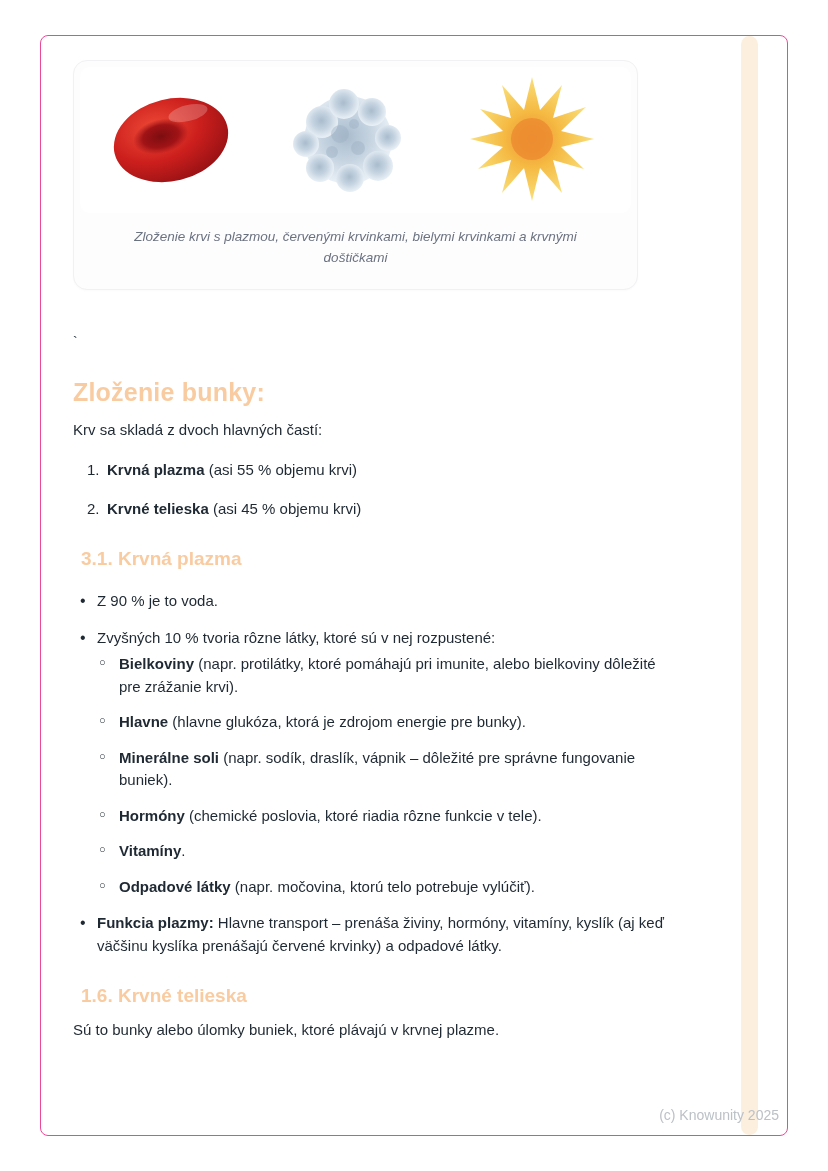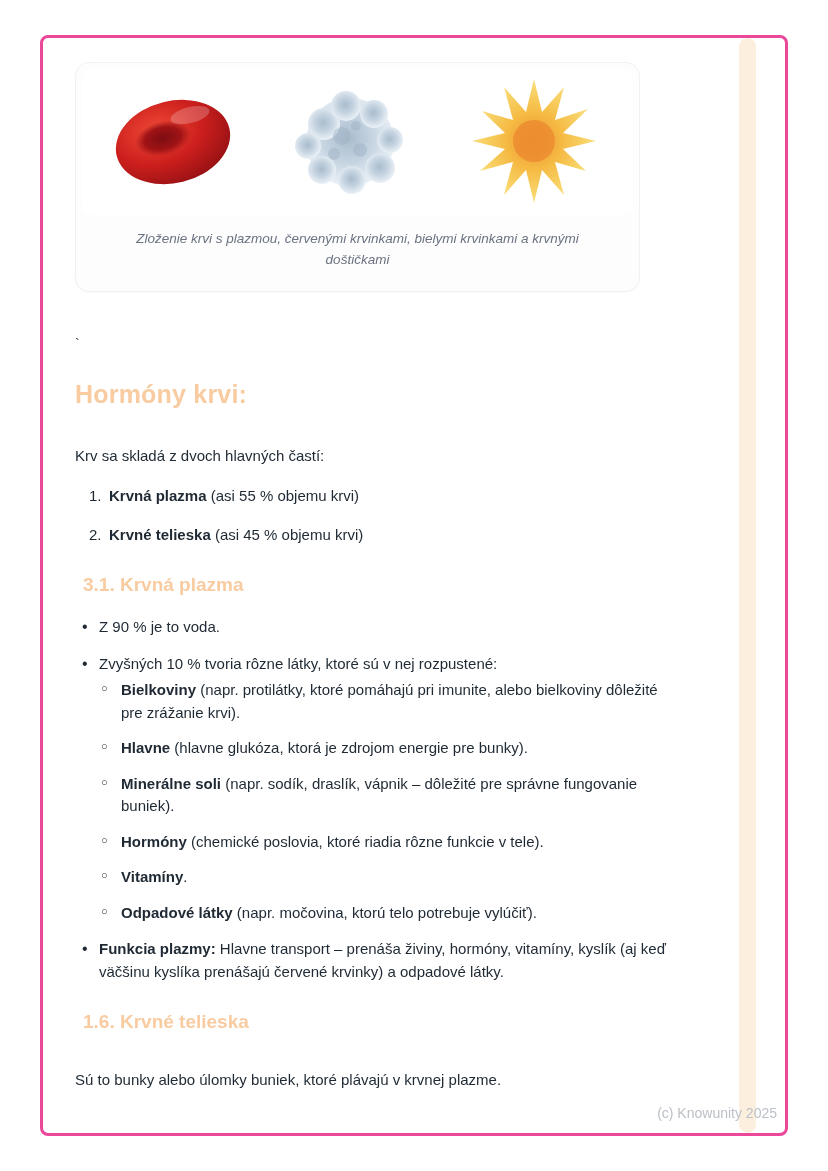--- a/index.html
+++ b/index.html
@@ -8,21 +8,21 @@
     font-family: "Liberation Sans", sans-serif;
     color: #1f2933;
   }
   body { width: 828px; height: 1171px; position: relative; overflow: hidden; }
 
   .page {
     position: absolute;
     left: 40px; top: 35px;
     width: 748px; height: 1101px;
     background: #ffffff;
-    border: 3px solid #ec4899;
+    border: 1px solid #ec4899;
     border-radius: 8px;
   }
   .scrollbar-track {
     position: absolute;
     right: 29px; top: 0; bottom: 0;
     width: 17px;
     background: #fcefdd;
     border-radius: 9px;
   }
   .content {
@@ -75,21 +75,21 @@
     letter-spacing: 0.2px;
   }
   .h3 {
     margin-top: 28px;
     font-size: 19px;
     font-weight: 700;
     color: #f9cba0;
     margin-left: 8px;
   }
   .para {
-    margin-top: 36px;
+    margin-top: 12px;
     font-size: 15px;
     line-height: 1.5;
   }
   b, .bold { font-weight: 700; }
 
   
   .olist { margin-top: 18px; }
   .olist .oitem {
     display: flex;
     margin: 0 0 16px 14px;
@@ -215,21 +215,21 @@
             100,10 91,43 124,32 99,56"></polygon>
           <circle cx="70" cy="64" r="21" fill="#ec8c30" opacity="0.85"></circle>
         </svg>
 
       </div>
       <figcaption class="figure-caption">Zloženie krvi s plazmou, červenými krvinkami, bielymi krvinkami a krvnými doštičkami</figcaption>
     </figure>
 
     <div class="stray-mark">`</div>
 
-    <h2 class="h2">Hormóny krvi:</h2>
+    <h2 class="h2">Zloženie bunky:</h2>
 
     <p class="para">Krv sa skladá z dvoch hlavných častí:</p>
 
     <div class="olist">
       <div class="oitem">
         <span class="onum">1.</span>
         <span><b>Krvná plazma</b><span> (asi 55 % objemu krvi)</span></span>
       </div>
       <div class="oitem">
         <span class="onum">2.</span>

